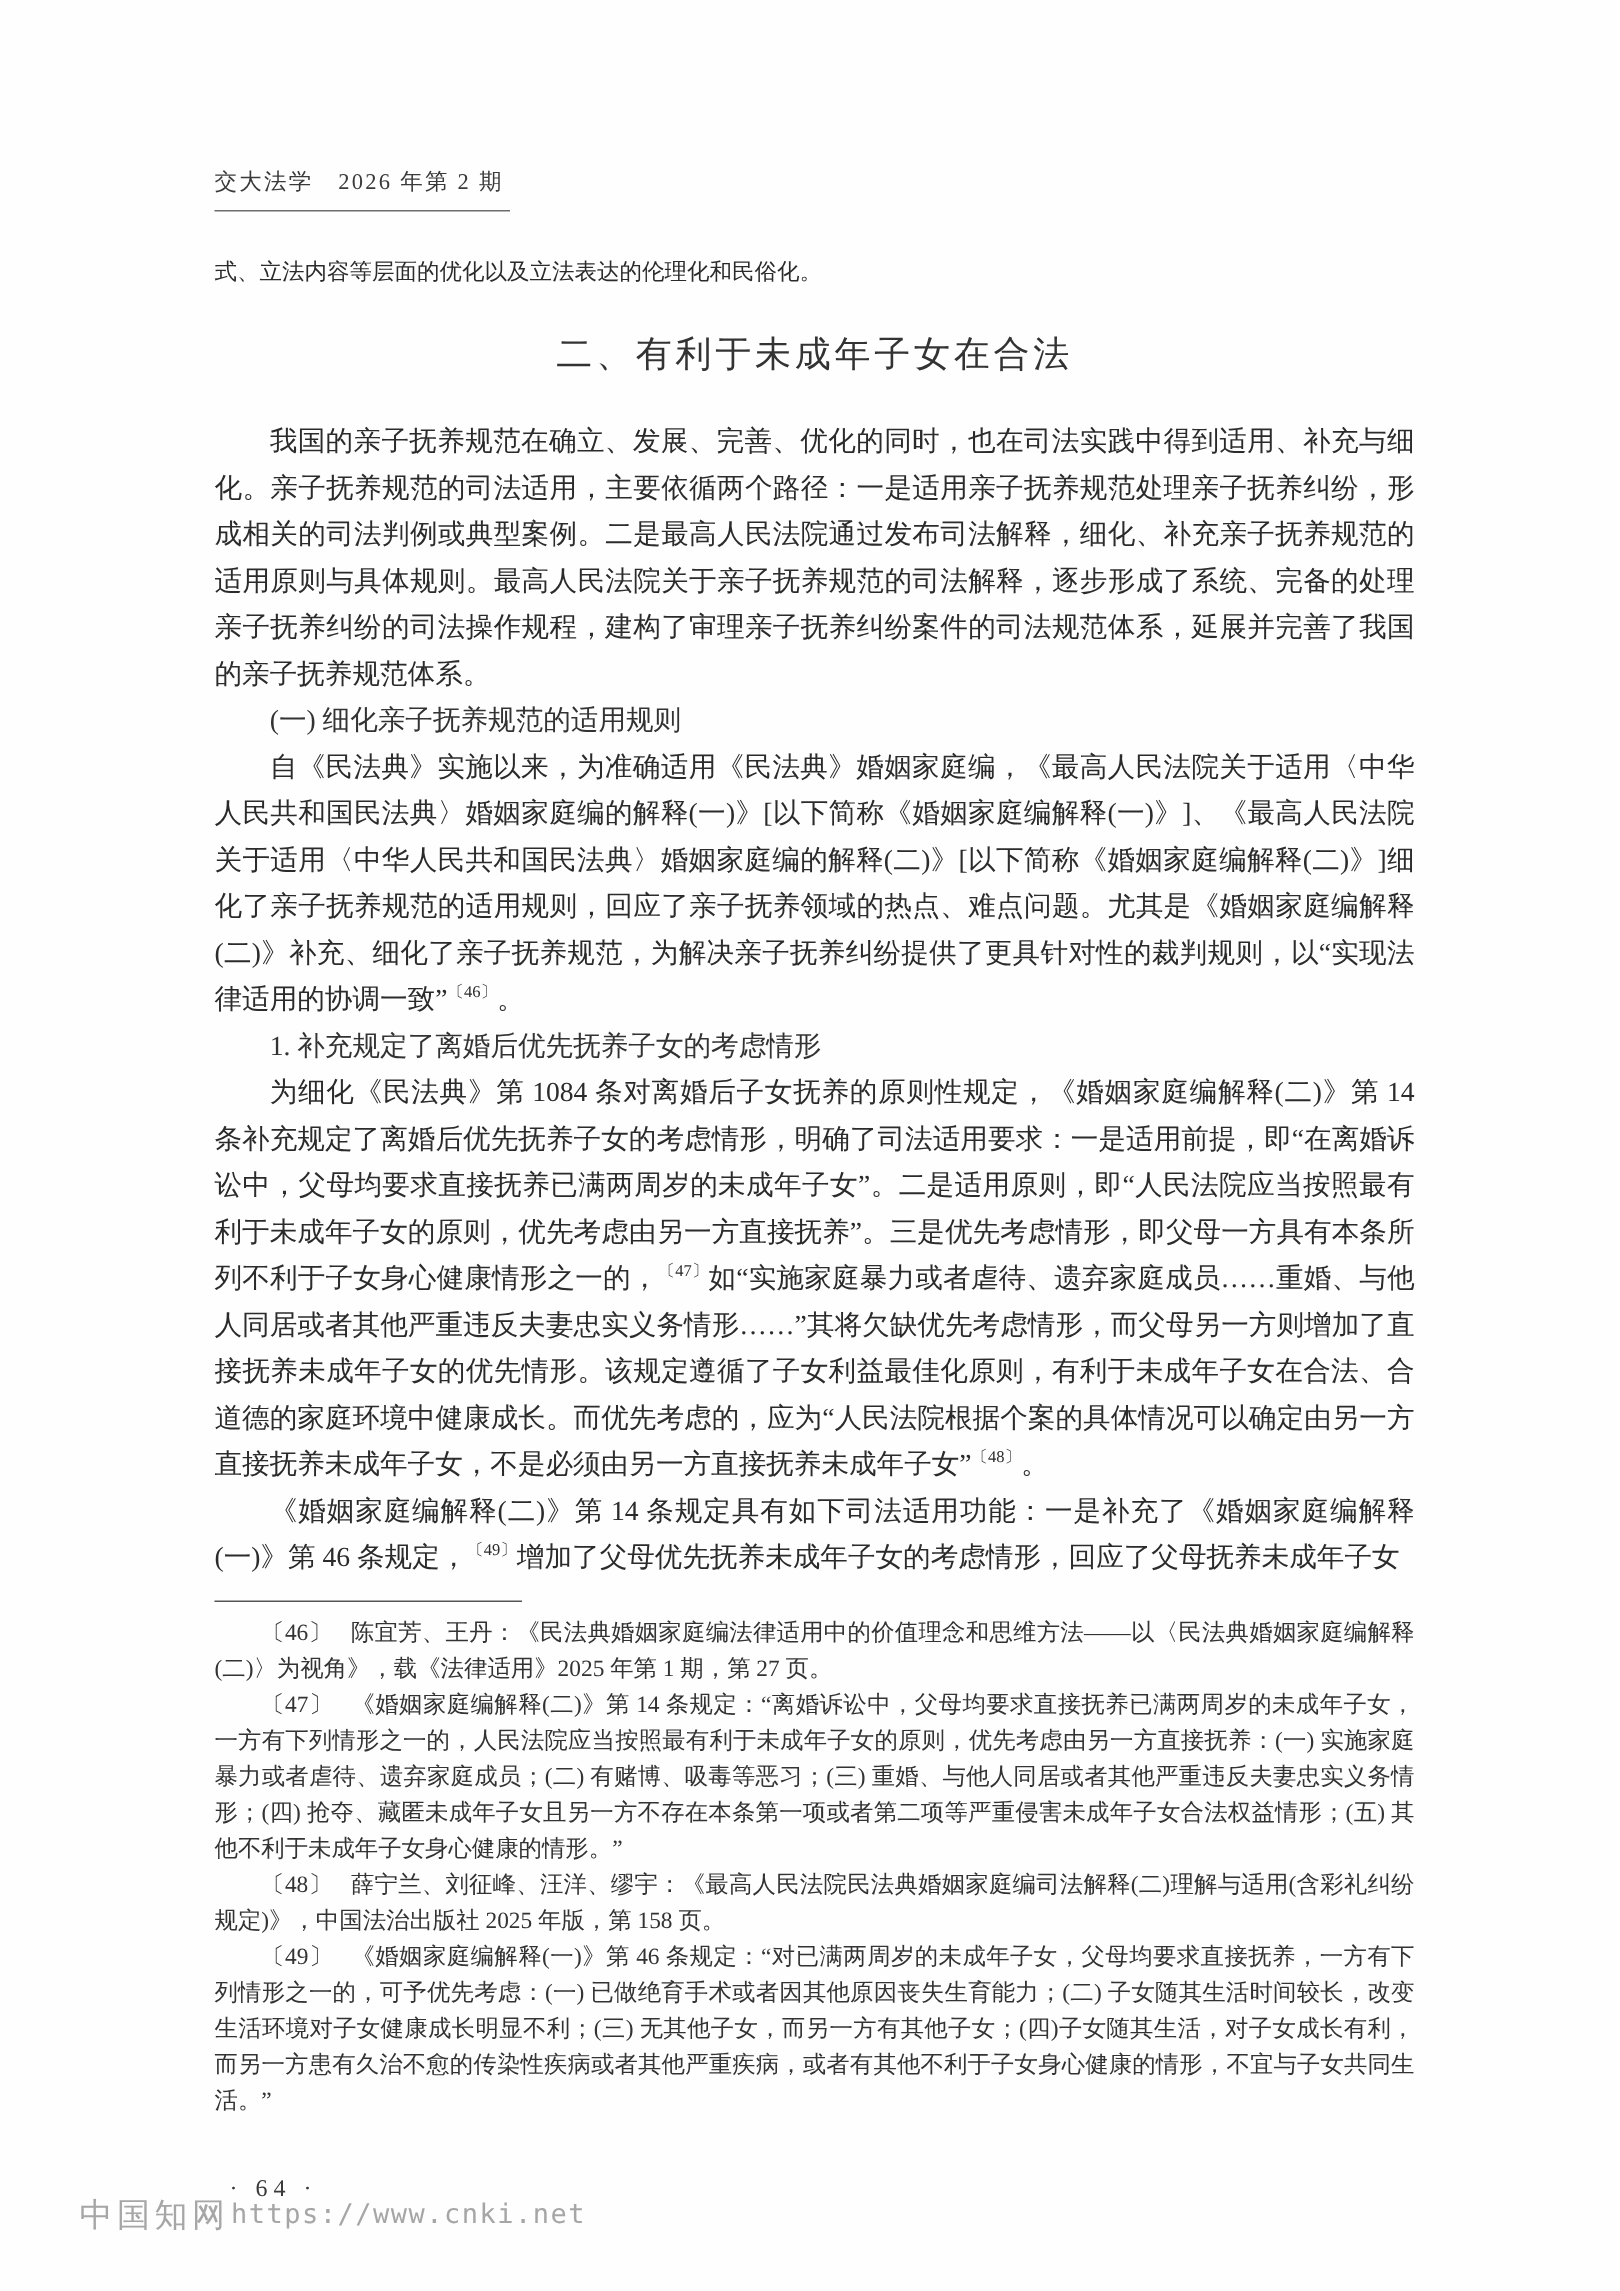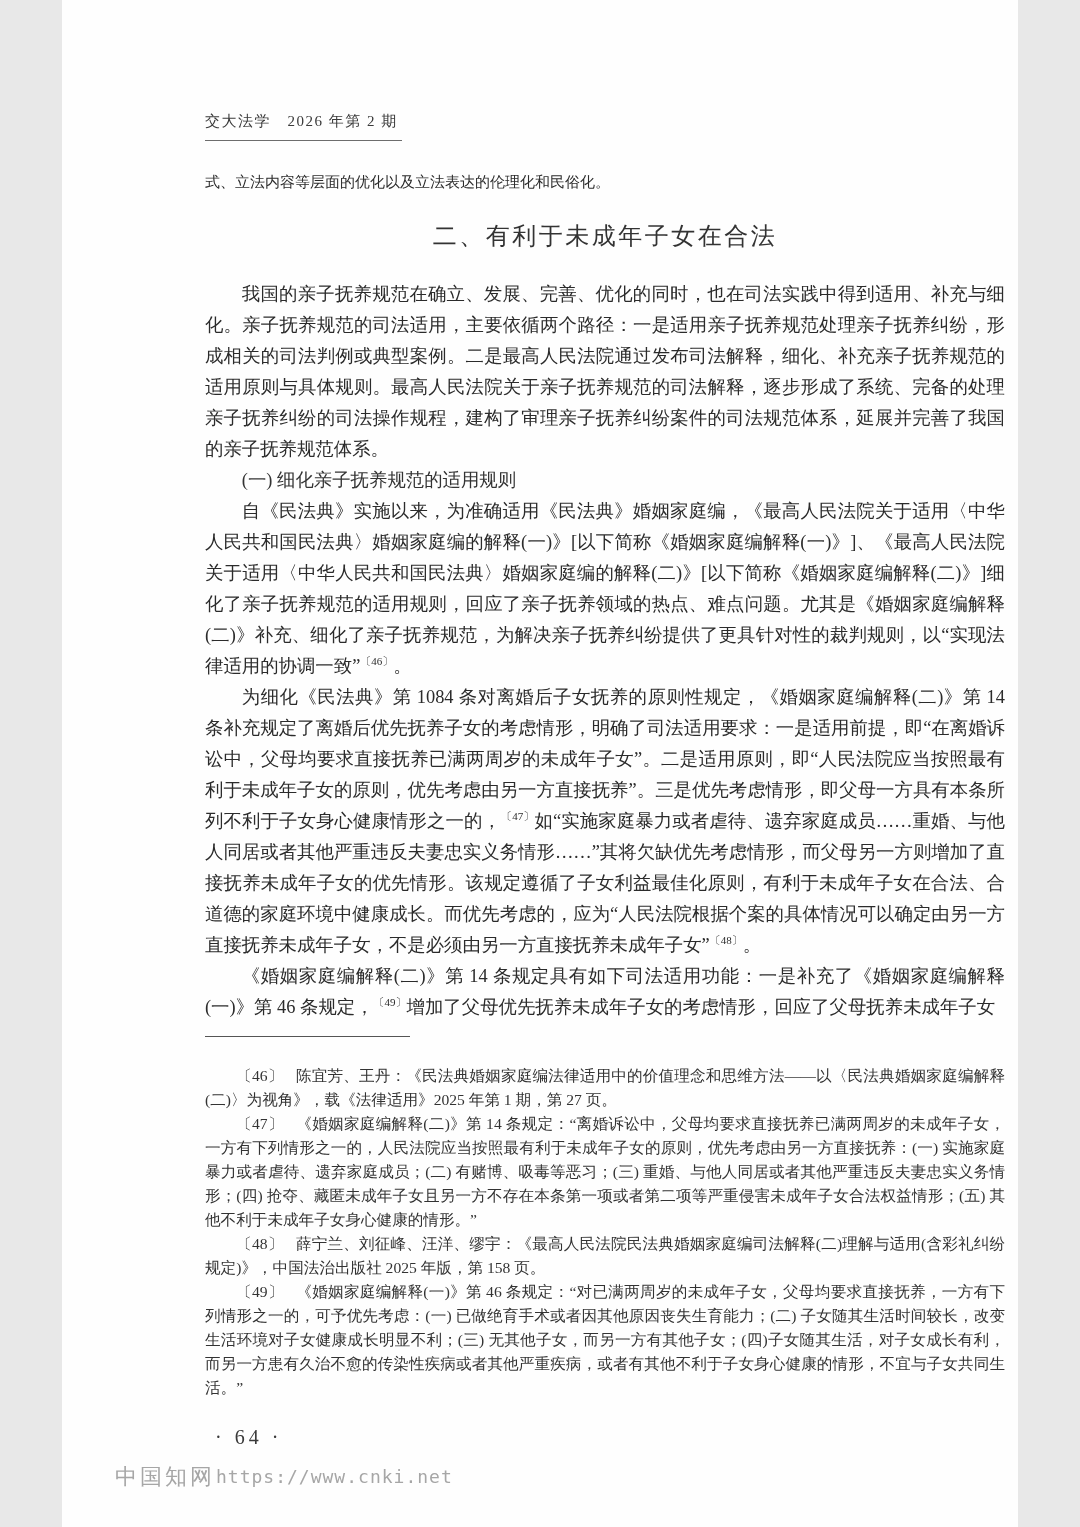--- a/index.html
+++ b/index.html
@@ -1,19 +1,19 @@
 <!DOCTYPE html>
 <html lang="zh"><head>
 <meta charset="utf-8">
 <style>
   * { margin:0; padding:0; box-sizing:border-box; }
   html,body { background:#e8e8e8; }
   .page {
     position:relative;
-    width:956px; height:1527px;
+    width:1080px; height:1527px;
     background:#fefefe;
     font-family:"Liberation Serif","DejaVu Serif",serif;
     color:#2b2b2b;
     overflow:hidden;
     margin:0 auto;
   }
   .content {
     position:absolute; left:143px; top:112px; width:800px;
   }
   .journal-header {
@@ -50,31 +50,31 @@
     font-size:11px;
     vertical-align:super;
     line-height:0;
     letter-spacing:0;
   }
   .fn-separator {
     margin-top:13px;
     width:205px; height:0;
     border-top:1px solid #555;
   }
-  .footnotes { margin-top:27px; }
+  .footnotes { margin-top:9px; }
   .footnote {
     font-size:15.6px; line-height:24px;
     text-align:justify;
     text-indent:2em;
     color:#333;
   }
   .fn-label { margin-right:0.8em; }
   .page-number {
-    margin-top:26px;
-    font-size:20px; letter-spacing:4px;
+    margin-top:38px;
+    font-size:16px; letter-spacing:4px;
     color:#3a3a3a;
     padding-left:10px;
   }
   .wm-name {
     position:absolute; left:53px; top:1462px;
     font-size:22px; letter-spacing:3px;
     color:#a6a6a6;
   }
   .wm-url {
     position:absolute; left:154px; top:1466px;
@@ -95,20 +95,21 @@
     <p class="continuation">式、立法内容等层面的优化以及立法表达的伦理化和民俗化。</p>
 
     <h2 class="section-title">二、有利于未成年子女在合法</h2>
 
     <p class="para para-first"><span>我国的亲子抚养规范在确立、发展、完善、优化的同时，也在司法实践中得到适用、补充与细化。亲子抚养规范的司法适用，主要依循两个路径：一是适用亲子抚养规范处理亲子抚养纠纷，形成相关的司法判例或典型案例。二是最高人民法院通过发布司法解释，细化、补充亲子抚养规范的适用原则与具体规则。最高人民法院关于亲子抚养规范的司法解释，逐步形成了系统、完备的处理亲子抚养纠纷的司法操作规程，建构了审理亲子抚养纠纷案件的司法规范体系，延展并完善了我国的亲子抚养规范体系。</span></p>
 
     <p class="subhead">(一) 细化亲子抚养规范的适用规则</p>
 
     <p class="para"><span>自《民法典》实施以来，为准确适用《民法典》婚姻家庭编，《最高人民法院关于适用〈中华人民共和国民法典〉婚姻家庭编的解释(一)》[以下简称《婚姻家庭编解释(一)》]、《最高人民法院关于适用〈中华人民共和国民法典〉婚姻家庭编的解释(二)》[以下简称《婚姻家庭编解释(二)》]细化了亲子抚养规范的适用规则，回应了亲子抚养领域的热点、难点问题。尤其是《婚姻家庭编解释(二)》补充、细化了亲子抚养规范，为解决亲子抚养纠纷提供了更具针对性的裁判规则，以“实现法律适用的协调一致”</span><sup class="fnref">〔46〕</sup><span>。</span></p>
 
+    <p class="subhead">1. 补充规定了离婚后优先抚养子女的考虑情形</p>
 
     <p class="para"><span>为细化《民法典》第 1084 条对离婚后子女抚养的原则性规定，《婚姻家庭编解释(二)》第 14 条补充规定了离婚后优先抚养子女的考虑情形，明确了司法适用要求：一是适用前提，即“在离婚诉讼中，父母均要求直接抚养已满两周岁的未成年子女”。二是适用原则，即“人民法院应当按照最有利于未成年子女的原则，优先考虑由另一方直接抚养”。三是优先考虑情形，即父母一方具有本条所列不利于子女身心健康情形之一的，</span><sup class="fnref">〔47〕</sup><span>如“实施家庭暴力或者虐待、遗弃家庭成员……重婚、与他人同居或者其他严重违反夫妻忠实义务情形……”其将欠缺优先考虑情形，而父母另一方则增加了直接抚养未成年子女的优先情形。该规定遵循了子女利益最佳化原则，有利于未成年子女在合法、合道德的家庭环境中健康成长。而优先考虑的，应为“人民法院根据个案的具体情况可以确定由另一方直接抚养未成年子女，不是必须由另一方直接抚养未成年子女”</span><sup class="fnref">〔48〕</sup><span>。</span></p>
 
     <p class="para"><span>《婚姻家庭编解释(二)》第 14 条规定具有如下司法适用功能：一是补充了《婚姻家庭编解释(一)》第 46 条规定，</span><sup class="fnref">〔49〕</sup><span>增加了父母优先抚养未成年子女的考虑情形，回应了父母抚养未成年子女</span></p>
 
     <div class="fn-separator"></div>
 
     <div class="footnotes">
       <p class="footnote"><span class="fn-label">〔46〕</span><span>陈宜芳、王丹：《民法典婚姻家庭编法律适用中的价值理念和思维方法——以〈民法典婚姻家庭编解释(二)〉为视角》，载《法律适用》2025 年第 1 期，第 27 页。</span></p>
       <p class="footnote"><span class="fn-label">〔47〕</span><span>《婚姻家庭编解释(二)》第 14 条规定：“离婚诉讼中，父母均要求直接抚养已满两周岁的未成年子女，一方有下列情形之一的，人民法院应当按照最有利于未成年子女的原则，优先考虑由另一方直接抚养：(一) 实施家庭暴力或者虐待、遗弃家庭成员；(二) 有赌博、吸毒等恶习；(三) 重婚、与他人同居或者其他严重违反夫妻忠实义务情形；(四) 抢夺、藏匿未成年子女且另一方不存在本条第一项或者第二项等严重侵害未成年子女合法权益情形；(五) 其他不利于未成年子女身心健康的情形。”</span></p>

